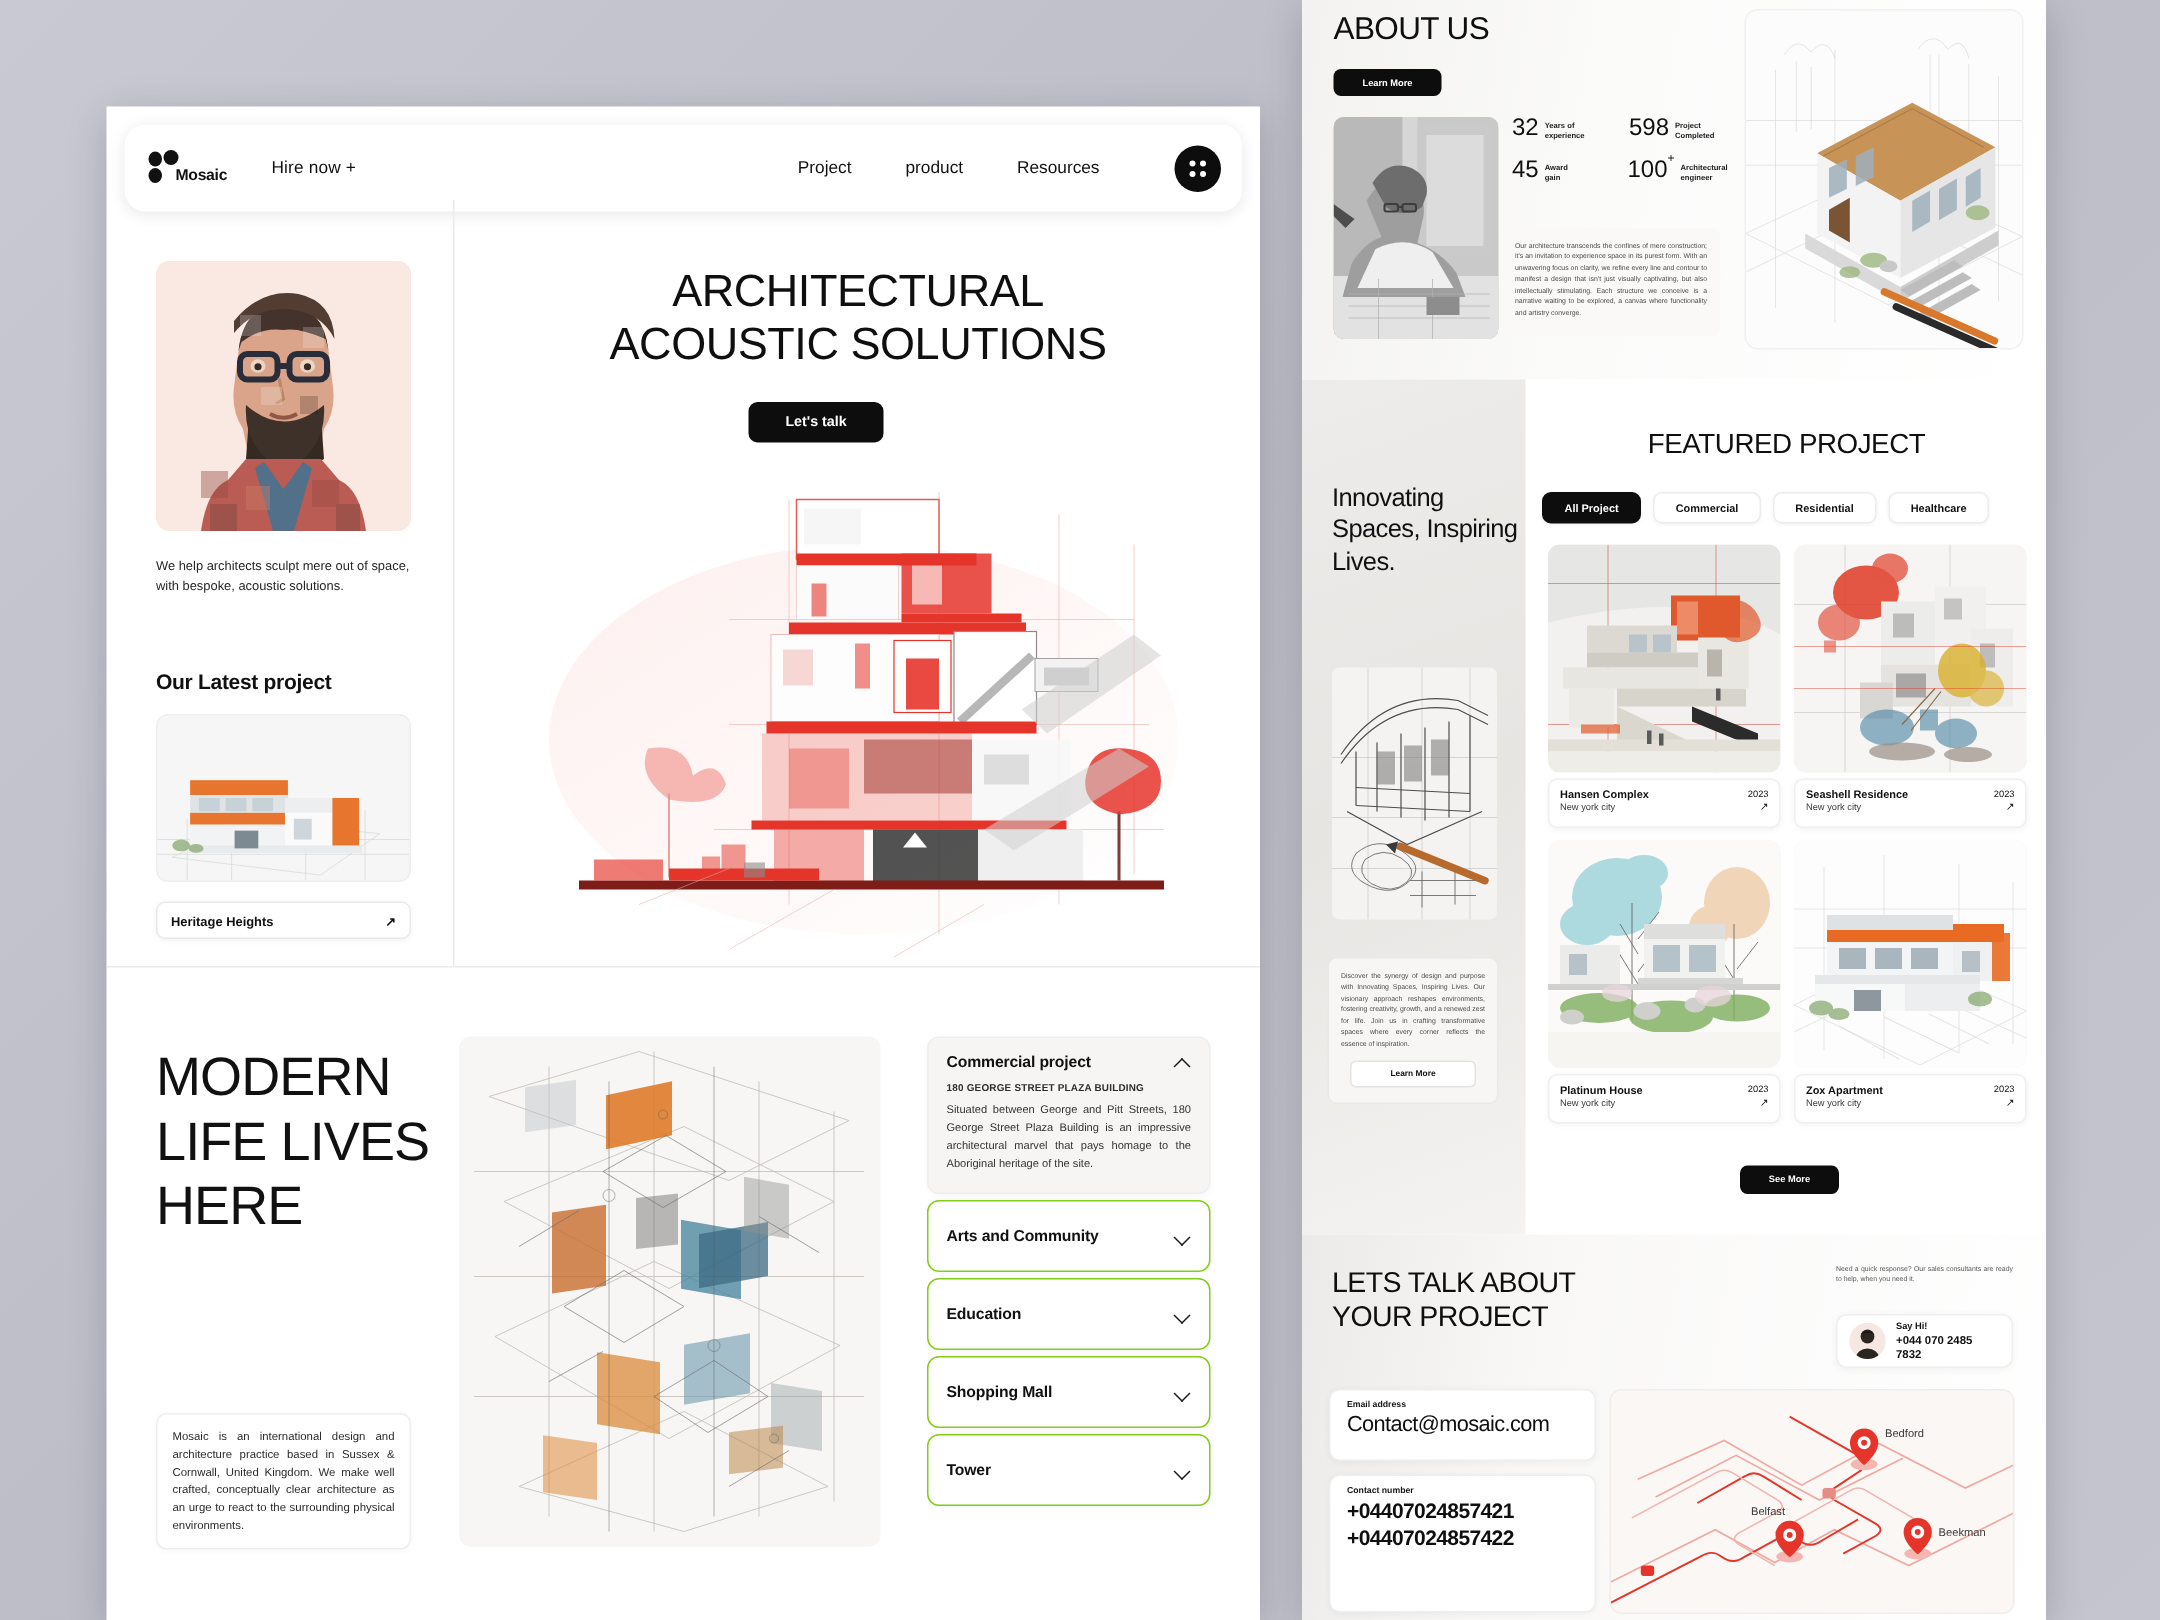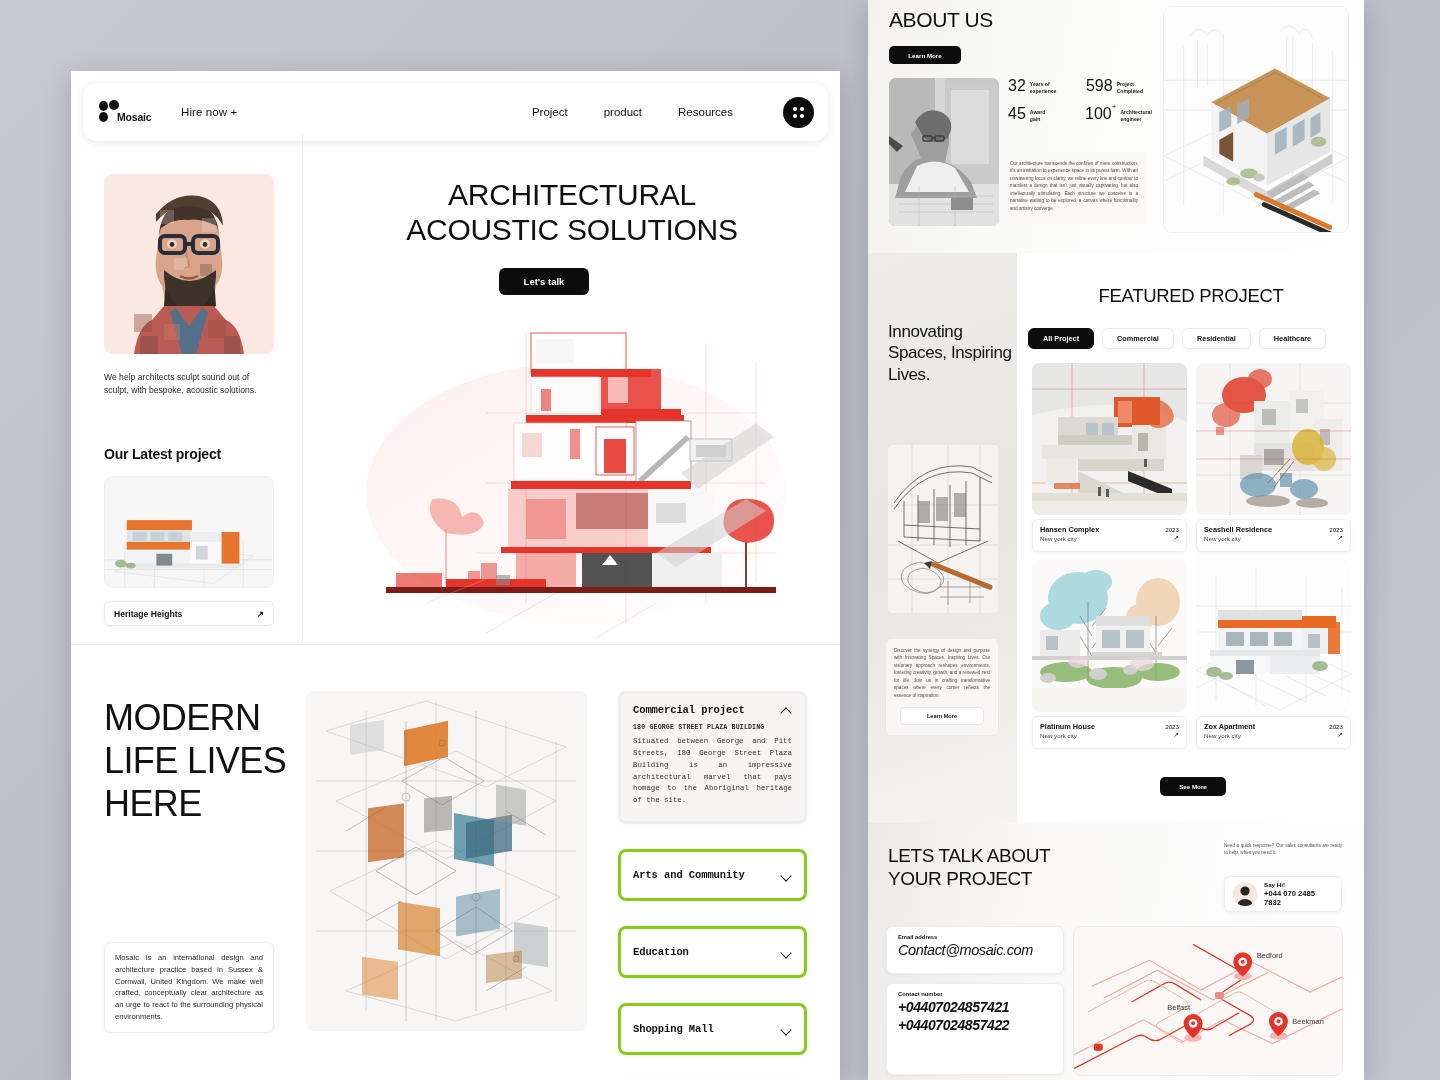--- a/index.html
+++ b/index.html
@@ -80,22 +80,22 @@
   .ml-title { position:absolute; left:33px; top:625px; width:200px;
     font-size: 36px; line-height: 1.2; font-weight:400; color:#111; letter-spacing:-.6px; }
   .ml-note { position:absolute; left:33px; top:871px; width:170px;
     border:1px solid #eee; border-radius:7px; background:#fff; padding:9px 10px;
     font-size:7.6px; line-height:1.55; color:#2a2a2a; text-align:justify;
     box-shadow:0 1px 5px rgba(0,0,0,.04); }
   .ml-art { position:absolute; left:235px; top:620px; width:281px; height:340px;
     background:#f6f5f3; border-radius:8px; overflow:hidden; }
 
   .accordion { position:absolute; left:547px; top:620px; width:189px; }
-  .acc-item { background:#fff; border:3px solid #84cc16; border-radius:8px;
-    margin-bottom:25px; box-shadow:0 1px 4px rgba(0,0,0,.035);font-family:Liberation Mono, monospace; }
+  .acc-item { background:#fff; border:1px solid #84cc16; border-radius:8px;
+    margin-bottom:4px; box-shadow:0 1px 4px rgba(0,0,0,.035); }
   .acc-item.open { background:#f6f5f3; border-color:#efeeec; padding-bottom:4px; }
   .acc-head { display:flex; align-items:center; padding:10px 12px 8px; }
   .acc-head .t { font-size:10.5px; font-weight:700; color:#111; letter-spacing:-.1px; }
   .chev { margin-left:auto; width:11px; height:11px; position:relative; }
   .chev::before { content:""; position:absolute; left:1px; top:2px; width:7px; height:7px;
     border-right:1.3px solid #1a1a1a; border-bottom:1.3px solid #1a1a1a;
     transform: rotate(45deg); }
   .chev.up::before { transform: rotate(-135deg); top:4px; }
   .acc-sub { font-size:6.6px; font-weight:700; letter-spacing:.15px; color:#2d2d2d;
     padding: 0 12px 5px; }
@@ -183,21 +183,21 @@
     background:#fff; border:1px solid #eee; border-radius:7px;
     display:flex; align-items:center; padding:0 8px; gap:7px;
     box-shadow:0 1px 5px rgba(0,0,0,.05); }
   .avatar { width:24px; height:24px; border-radius:50%; background:#f6e6e3; overflow:hidden;
     flex:none; position:relative; }
   .ct-say .t1 { font-size:6.2px; font-weight:700; color:#111; }
   .ct-say .t2 { font-size:7.6px; font-weight:700; color:#111; margin-top:1px; }
   .ct-field { position:absolute; background:#fff; border:1px solid #eee; border-radius:7px;
     box-shadow:0 1px 5px rgba(0,0,0,.05); padding:7px 11px; }
   .ct-field .cap { font-size:5.8px; font-weight:700; color:#151515; }
-  .ct-field .val { font-size:14.5px; font-weight:400; color:#0f0f0f; letter-spacing:-.4px; margin-top:2px;font-style:italic; }
+  .ct-field .val { font-size:14.5px; font-weight:400; color:#0f0f0f; letter-spacing:-.4px; margin-top:2px; }
   .ct-field .val.bold { font-weight:700; font-size:14px; }
   #ct-email { left:18px; top:103px; width:178px; height:48px; }
   #ct-phone { left:18px; top:160px; width:178px; height:92px; }
   .map { position:absolute; left:205px; top:103px; width:270px; height:150px;
     background:#faf7f5; border:1px solid #f0ece9; border-radius:8px; overflow:hidden; }
 
   .art-svg { width:100%; height:100%; display:block; }
 </style>
 </head>
 <body>
@@ -262,21 +262,21 @@
           <g opacity=".2">
             <rect x="56" y="36" width="14" height="14" fill="#fff"></rect>
             <rect x="98" y="44" width="14" height="14" fill="#fff"></rect>
             <rect x="70" y="84" width="14" height="12" fill="#fff"></rect>
             <rect x="96" y="90" width="12" height="12" fill="#000"></rect>
           </g>
         </g>
       </svg>
     </div>
 
-    <div class="lead-text">We help architects sculpt sound out of sculpt, with bespoke, acoustic solutions.</div>
+    <div class="lead-text">We help architects sculpt mere out of space, with bespoke, acoustic solutions.</div>
     <div class="latest-title">Our Latest project</div>
 
     <div class="latest-card">
       <svg class="art-svg" viewBox="0 0 170 112" preserveAspectRatio="xMidYMid slice">
         <rect width="170" height="112" fill="#f6f6f6"></rect>
         <g stroke="#d7d7d7" stroke-width=".5" fill="none">
           <path d="M0 84 H170 M0 94 H170 M20 70 V112 M50 66 V112 M100 60 V112 M140 64 V112"></path>
           <path d="M10 96 L60 72 L150 80 L110 108 Z"></path>
         </g>
         <g>

